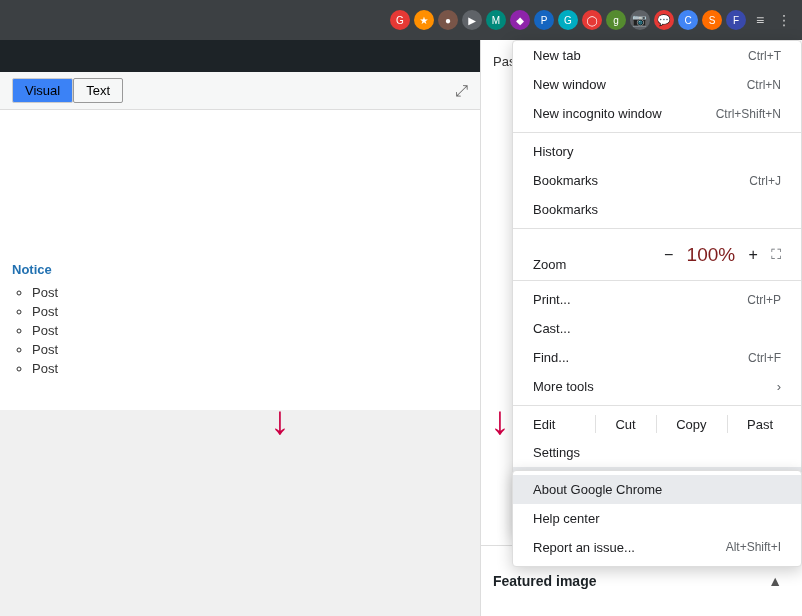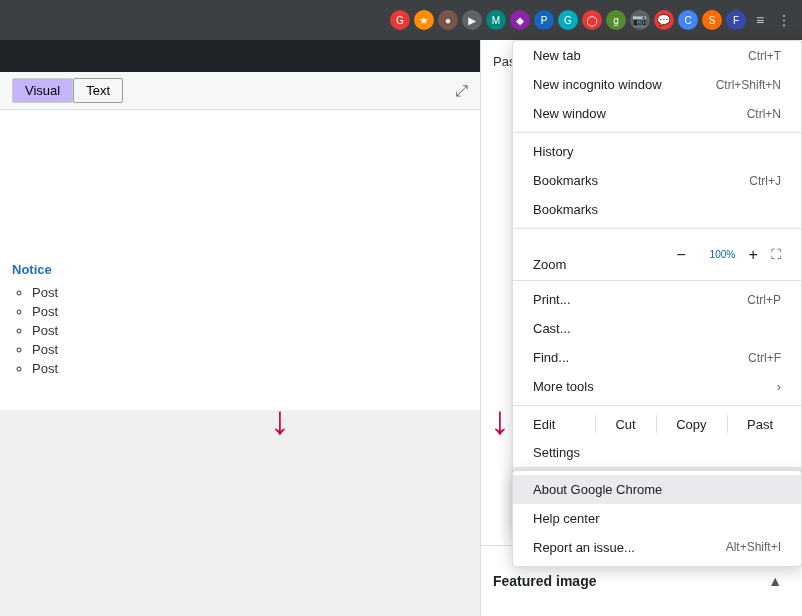--- a/index.html
+++ b/index.html
@@ -38,21 +38,21 @@
       overflow: hidden;
     }
     .editor-top-bar {
       background: #1d2327;
       height: 32px;
       width: 100%;
     }
     .tab-btn {
       padding: 4px 12px;
       border: 1px solid #ccc;
-      background: #c4b5fd;
+      background: #3b82f6;
       cursor: pointer;
       font-size: 13px;
       border-radius: 2px;
     }
     .tab-btn.active {
       background: #fff;
       border-color: #999;
     }
     .expand-icon {
       margin-left: auto;
@@ -173,23 +173,23 @@
     }
     .zoom-btn {
       background: none;
       border: none;
       font-size: 16px;
       cursor: pointer;
       color: #202124;
       width: 20px; text-align: center;
     }
     .zoom-pct {
-      font-size: 10px;
-      color: #0369a1;
-      min-width: 36px; text-align: right;
+      font-size: 19px;
+      color: #7f1d1d;
+      min-width: 36px; text-align: left;
     }
     .zoom-fullscreen {
       font-size: 14px;
       cursor: pointer;
       color: #5f6368;
     }
     .edit-row {
       display: flex;
       align-items: center;
       padding: 5px 20px;
@@ -305,26 +305,26 @@
     </div>
   </div>
 
   <div class="chrome-menu">
 
     <div class="menu-item">
       <span>New tab</span>
       <span class="shortcut">Ctrl+T</span>
     </div>
     <div class="menu-item">
+      <span>New window</span>
+      <span class="shortcut">Ctrl+N</span>
+    </div>
+    <div class="menu-item">
       <span>New incognito window</span>
       <span class="shortcut">Ctrl+Shift+N</span>
-    </div>
-    <div class="menu-item">
-      <span>New window</span>
-      <span class="shortcut">Ctrl+N</span>
     </div>
 
     <div class="menu-separator"></div>
 
     <div class="menu-item">
       <span>History</span>
       <span class="shortcut"></span>
     </div>
     <div class="menu-item">
       <span>Bookmarks</span>

